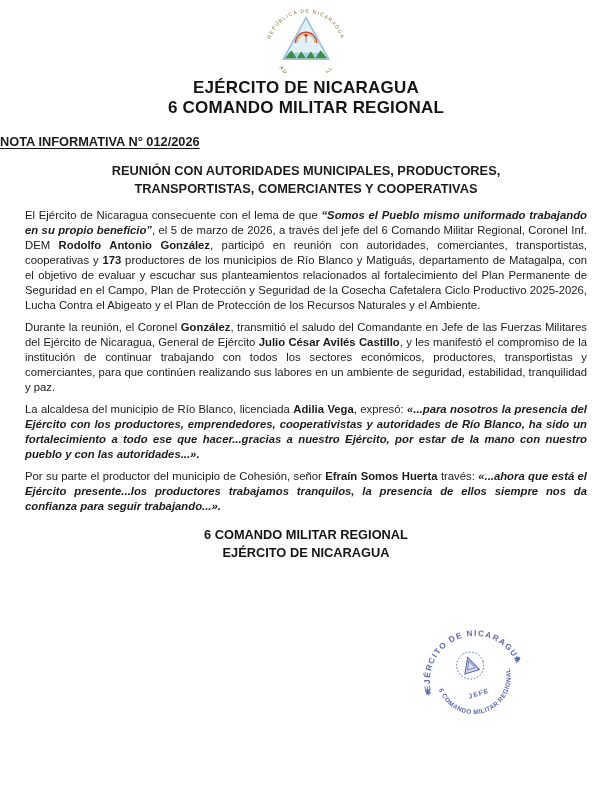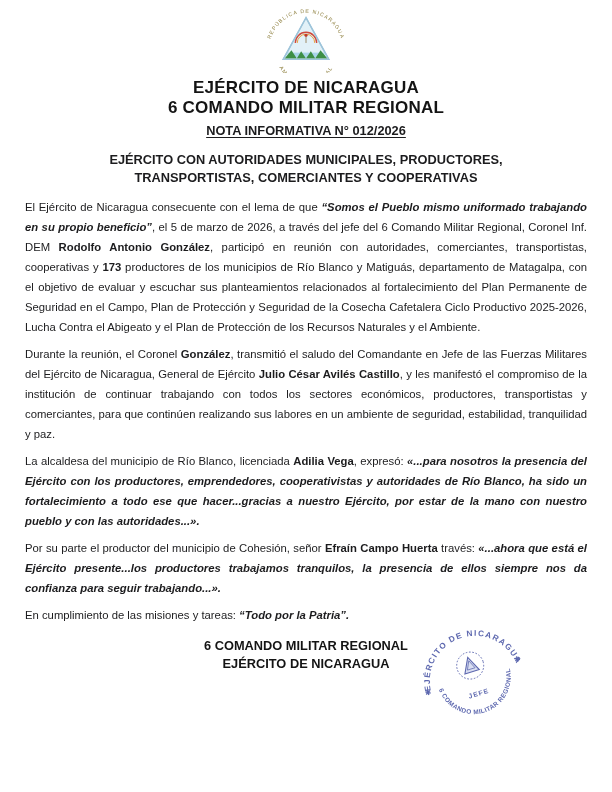--- a/index.html
+++ b/index.html
@@ -16,39 +16,39 @@
   .emblem-wrap { text-align: center; padding-top: 9px; }
   .doc-title {
     margin: 1px 0 0;
     text-align: center;
     font-size: 17px;
     line-height: 19.5px;
     font-weight: bold;
     color: #141414;
     letter-spacing: 0.2px;
   }
-  .nota-line { margin-top: 4px; text-align: center; }
+  .nota-line { margin-top: 15px; }
   .nota-text {
     font-size: 12.8px;
     font-weight: bold;
     text-decoration: underline;
     text-underline-offset: 2px;
   }
   .subject {
     margin: 12px auto 0;
     max-width: 478px;
     text-align: center;
     font-size: 12.8px;
     font-weight: bold;
     line-height: 17.5px;
   }
   .docbody {
     margin: 11px 25px 0;
     font-size: 11.3px;
-    line-height: 20px;
+    line-height: 15px;
     text-align: justify;
   }
   .docbody p { margin: 0 0 7px; }
   .docbody .b  { font-weight: bold; }
   .docbody .bi { font-weight: bold; font-style: italic; }
   .sig {
     margin-top: 12px;
     text-align: center;
     font-weight: bold;
     font-size: 12.8px;
@@ -100,28 +100,27 @@
 
   <h1 class="doc-title">
     <span>EJÉRCITO DE NICARAGUA</span><br>
     <span>6 COMANDO MILITAR REGIONAL</span>
   </h1>
 
   <div class="nota-line">
     <span class="nota-text">NOTA INFORMATIVA N° 012/2026</span>
   </div>
 
-  <h2 class="subject">EJÉRCITO CON AUTORIDADES MUNICIPALES, PRODUCTORES, TRANSPORTISTAS, COMERCIANTES Y COOPERATIVAS</h2>
+  <h2 class="subject">REUNIÓN CON AUTORIDADES MUNICIPALES, PRODUCTORES, TRANSPORTISTAS, COMERCIANTES Y COOPERATIVAS</h2>
 
   <div class="docbody">
       <p><span>El Ejército de Nicaragua consecuente con el lema de que </span><span class="bi">“Somos el Pueblo mismo uniformado trabajando en su propio beneficio”</span><span>, el 5 de marzo de 2026, a través del jefe del 6 Comando Militar Regional, Coronel Inf. DEM </span><span class="b">Rodolfo Antonio González</span><span>, participó en reunión con autoridades, comerciantes, transportistas, cooperativas y </span><span class="b">173</span><span> productores de los municipios de Río Blanco y Matiguás, departamento de Matagalpa, con el objetivo de evaluar y escuchar sus planteamientos relacionados al fortalecimiento del Plan Permanente de Seguridad en el Campo, Plan de Protección y Seguridad de la Cosecha Cafetalera Ciclo Productivo 2025-2026, Lucha Contra el Abigeato y el Plan de Protección de los Recursos Naturales y el Ambiente.</span></p>
       <p><span>Durante la reunión, el Coronel </span><span class="b">González</span><span>, transmitió el saludo del Comandante en Jefe de las Fuerzas Militares del Ejército de Nicaragua, General de Ejército </span><span class="b">Julio César Avilés Castillo</span><span>, y les manifestó el compromiso de la institución de continuar trabajando con todos los sectores económicos, productores, transportistas y comerciantes, para que continúen realizando sus labores en un ambiente de seguridad, estabilidad, tranquilidad y paz.</span></p>
       <p><span>La alcaldesa del municipio de Río Blanco, licenciada </span><span class="b">Adilia Vega</span><span>, expresó: </span><span class="bi">«...para nosotros la presencia del Ejército con los productores, emprendedores, cooperativistas y autoridades de Río Blanco, ha sido un fortalecimiento a todo ese que hacer...gracias a nuestro Ejército, por estar de la mano con nuestro pueblo y con las autoridades...».</span></p>
-      <p><span>Por su parte el productor del municipio de Cohesión, señor </span><span class="b">Efraín Campo Huerta</span><span> través: </span><span class="bi">«...ahora que está el Ejército presente...los productores trabajamos tranquilos, la presencia de ellos siempre nos da confianza para seguir trabajando...».</span></p>
-      <p><span>En cumplimiento de las misiones y tareas: </span><span class="bi">“Todo por la Patria”.</span></p>
+      <p><span>Por su parte el productor del municipio de Cohesión, señor </span><span class="b">Efraín Somos Huerta</span><span> través: </span><span class="bi">«...ahora que está el Ejército presente...los productores trabajamos tranquilos, la presencia de ellos siempre nos da confianza para seguir trabajando...».</span></p>
     </div>
 
   <div class="sig">
     <div>6 COMANDO MILITAR REGIONAL</div>
     <div>EJÉRCITO DE NICARAGUA</div>
   </div>
 
   <svg class="seal" width="116" height="118" viewBox="0 0 116 118" aria-hidden="true">
     <defs>
       <path id="sealTop" d="M 13,62 A 45,45 0 0 1 103,62" fill="none"></path>

